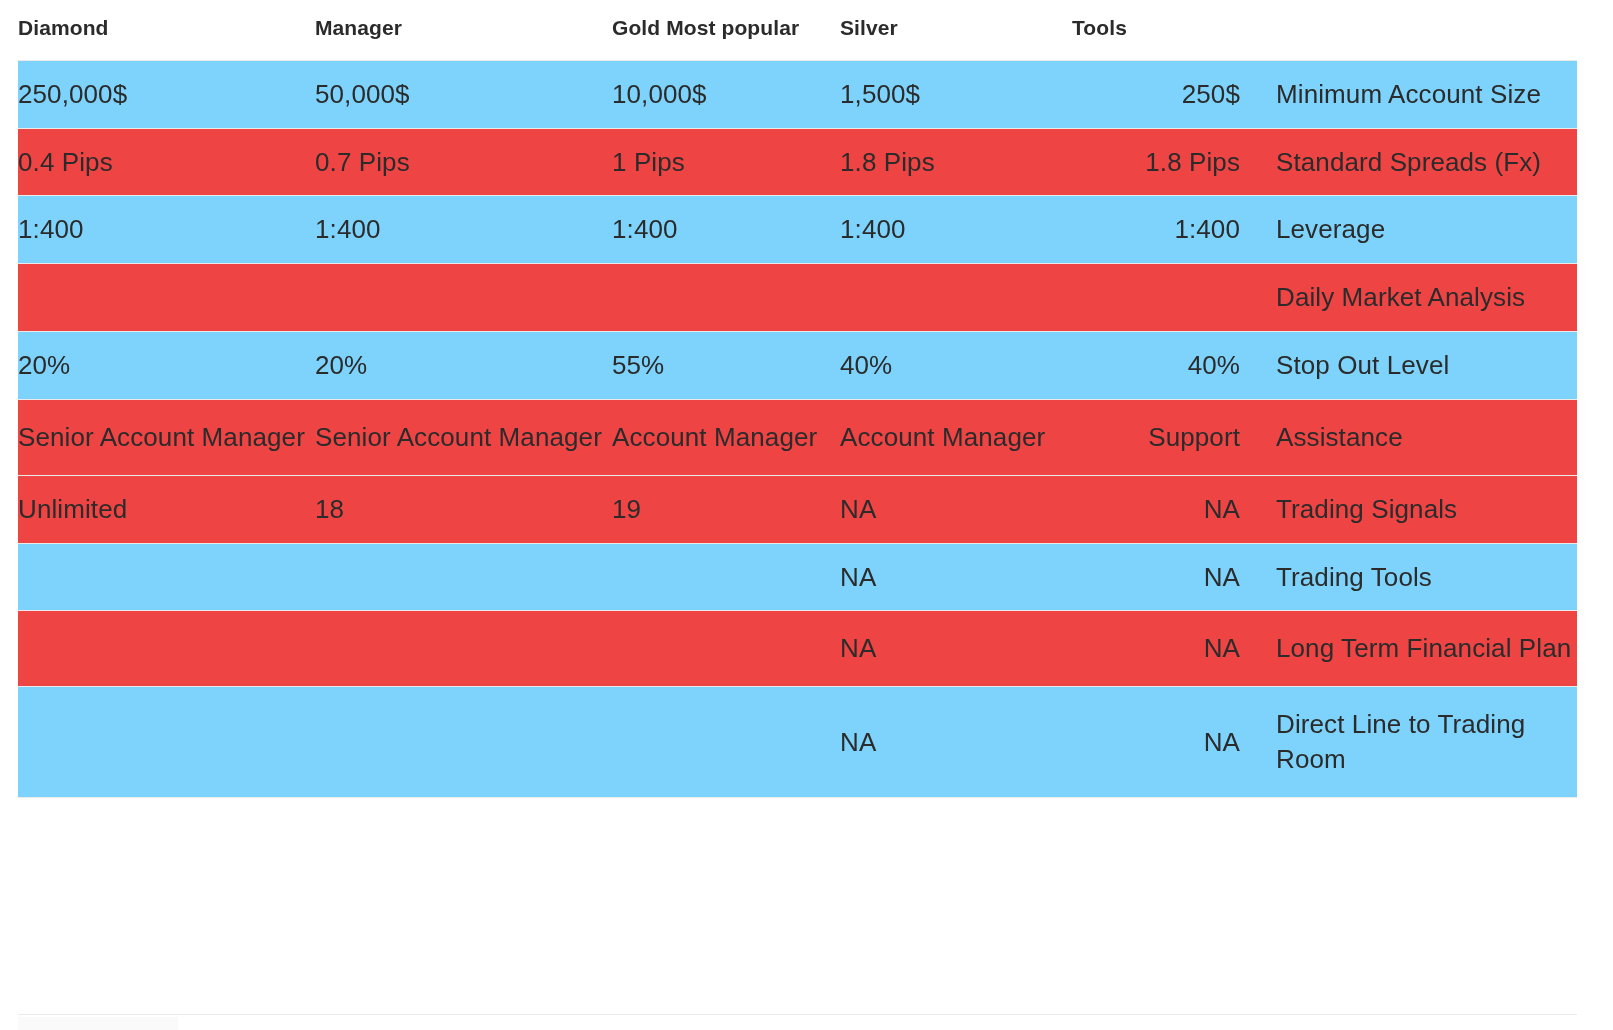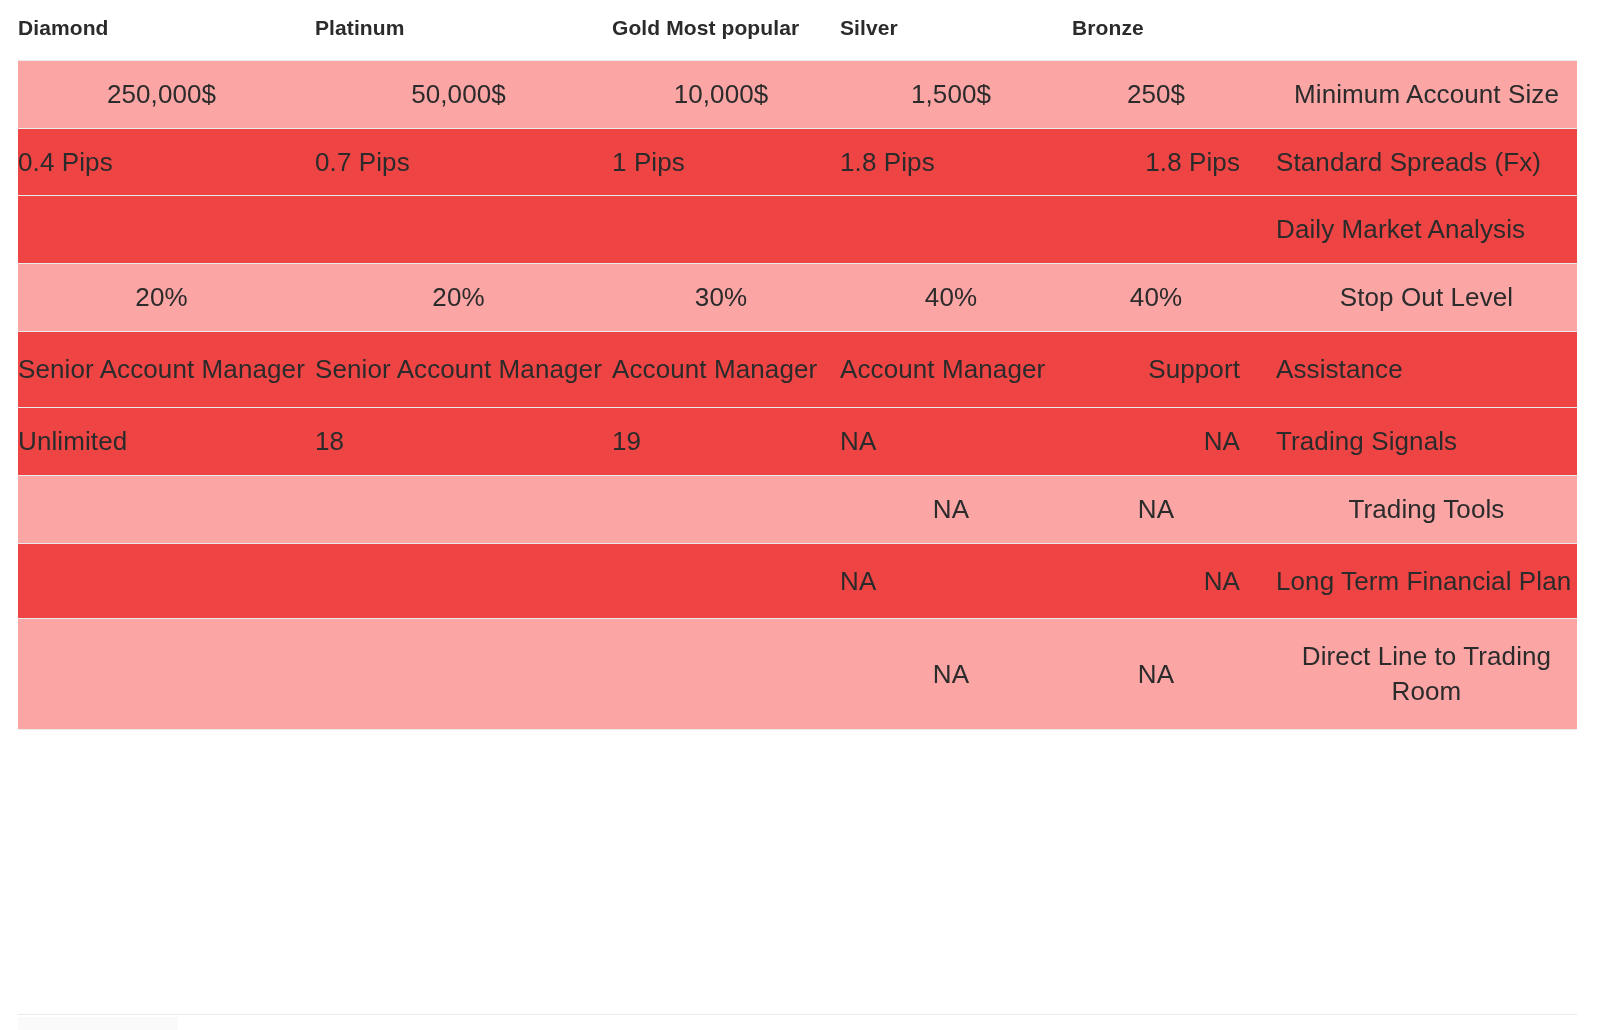--- a/index.html
+++ b/index.html
@@ -81,22 +81,21 @@
     padding-right: 14px;
   }
 
   tbody td.col-feature {
     padding-left: 22px;
     padding-right: 0;
     margin-top: 24px;
   }
 
   tbody tr.striped td {
-    background: #fca5a5;
-    text-align: center;
+    background: #7dd3fc;
   }
   tbody tr.plain td {
     background: #ef4444;
   }
 
   
   tbody tr.tall td { padding-top: 20px; padding-bottom: 20px; }
 
   
   .bottom-peek {
@@ -129,56 +128,64 @@
         <col class="c-diamond">
         <col class="c-platinum">
         <col class="c-gold">
         <col class="c-silver">
         <col class="c-bronze">
         <col class="c-feature">
       </colgroup>
       <thead>
         <tr>
           <th>Diamond</th>
-          <th>Platinum</th>
+          <th>Manager</th>
           <th>Gold Most popular</th>
           <th>Silver</th>
-          <th>Bronze</th>
+          <th>Tools</th>
           <th class="feature-head"></th>
         </tr>
       </thead>
       <tbody id="table-body">
           <tr class="striped">
             <td class="col-diamond">250,000$</td>
             <td class="col-platinum">50,000$</td>
             <td class="col-gold">10,000$</td>
             <td class="col-silver">1,500$</td>
             <td class="col-bronze">250$</td>
             <td class="col-feature">Minimum Account Size</td>
           </tr>
           <tr class="plain">
             <td class="col-diamond">0.4 Pips</td>
             <td class="col-platinum">0.7 Pips</td>
             <td class="col-gold">1 Pips</td>
             <td class="col-silver">1.8 Pips</td>
             <td class="col-bronze">1.8 Pips</td>
             <td class="col-feature">Standard Spreads (Fx)</td>
           </tr>
+          <tr class="striped">
+            <td class="col-diamond">1:400</td>
+            <td class="col-platinum">1:400</td>
+            <td class="col-gold">1:400</td>
+            <td class="col-silver">1:400</td>
+            <td class="col-bronze">1:400</td>
+            <td class="col-feature">Leverage</td>
+          </tr>
           <tr class="plain">
             <td class="col-diamond"></td>
             <td class="col-platinum"></td>
             <td class="col-gold"></td>
             <td class="col-silver"></td>
             <td class="col-bronze"></td>
             <td class="col-feature">Daily Market Analysis</td>
           </tr>
           <tr class="striped">
             <td class="col-diamond">20%</td>
             <td class="col-platinum">20%</td>
-            <td class="col-gold">30%</td>
+            <td class="col-gold">55%</td>
             <td class="col-silver">40%</td>
             <td class="col-bronze">40%</td>
             <td class="col-feature">Stop Out Level</td>
           </tr>
           <tr class="plain tall">
             <td class="col-diamond">Senior Account Manager</td>
             <td class="col-platinum">Senior Account Manager</td>
             <td class="col-gold">Account Manager</td>
             <td class="col-silver">Account Manager</td>
             <td class="col-bronze">Support</td>

